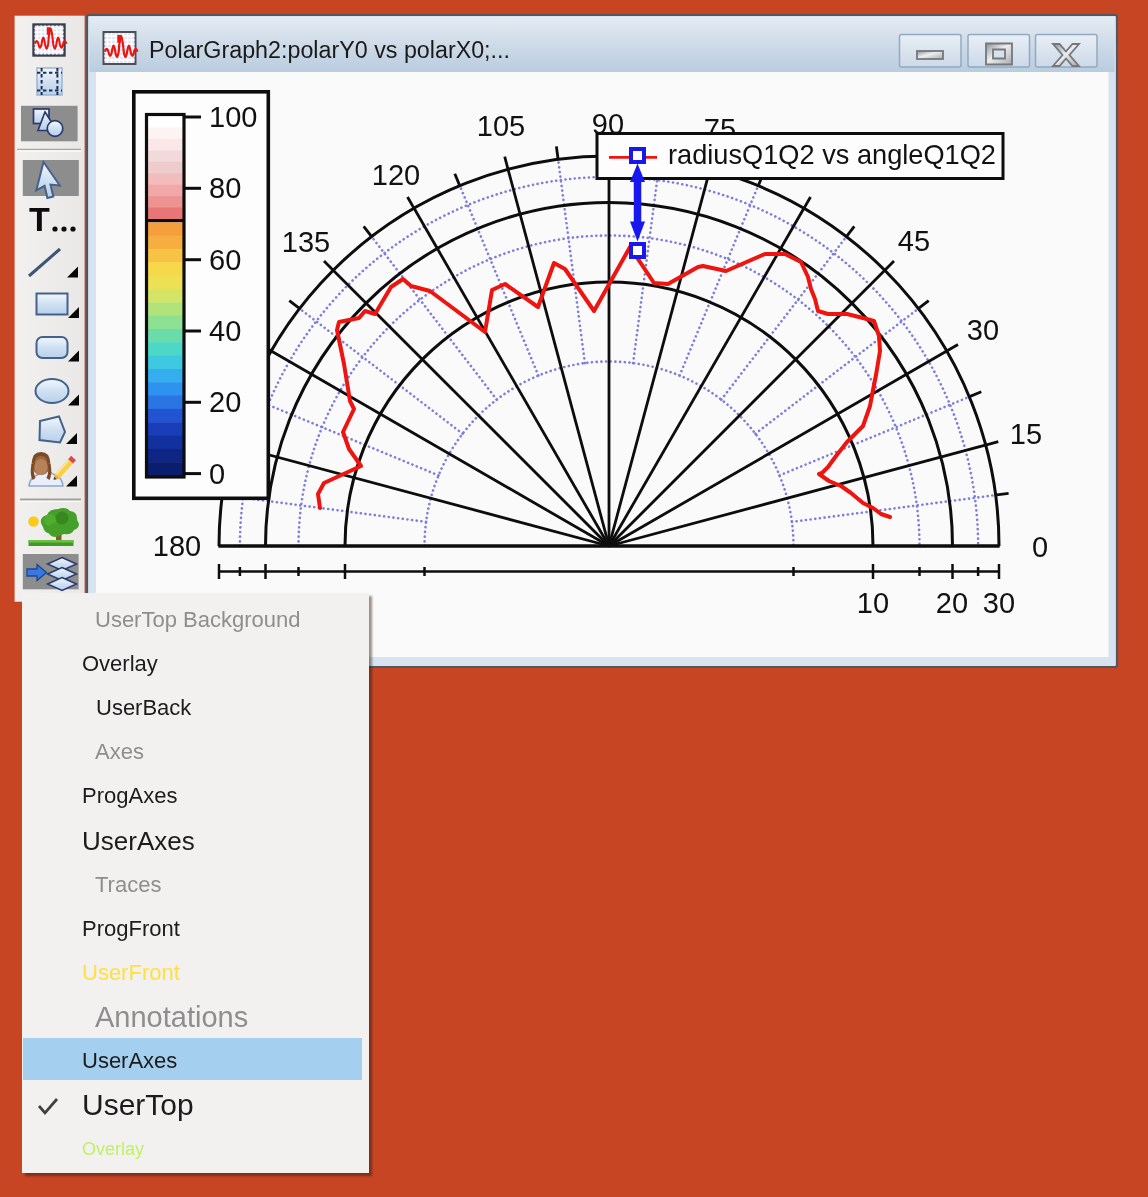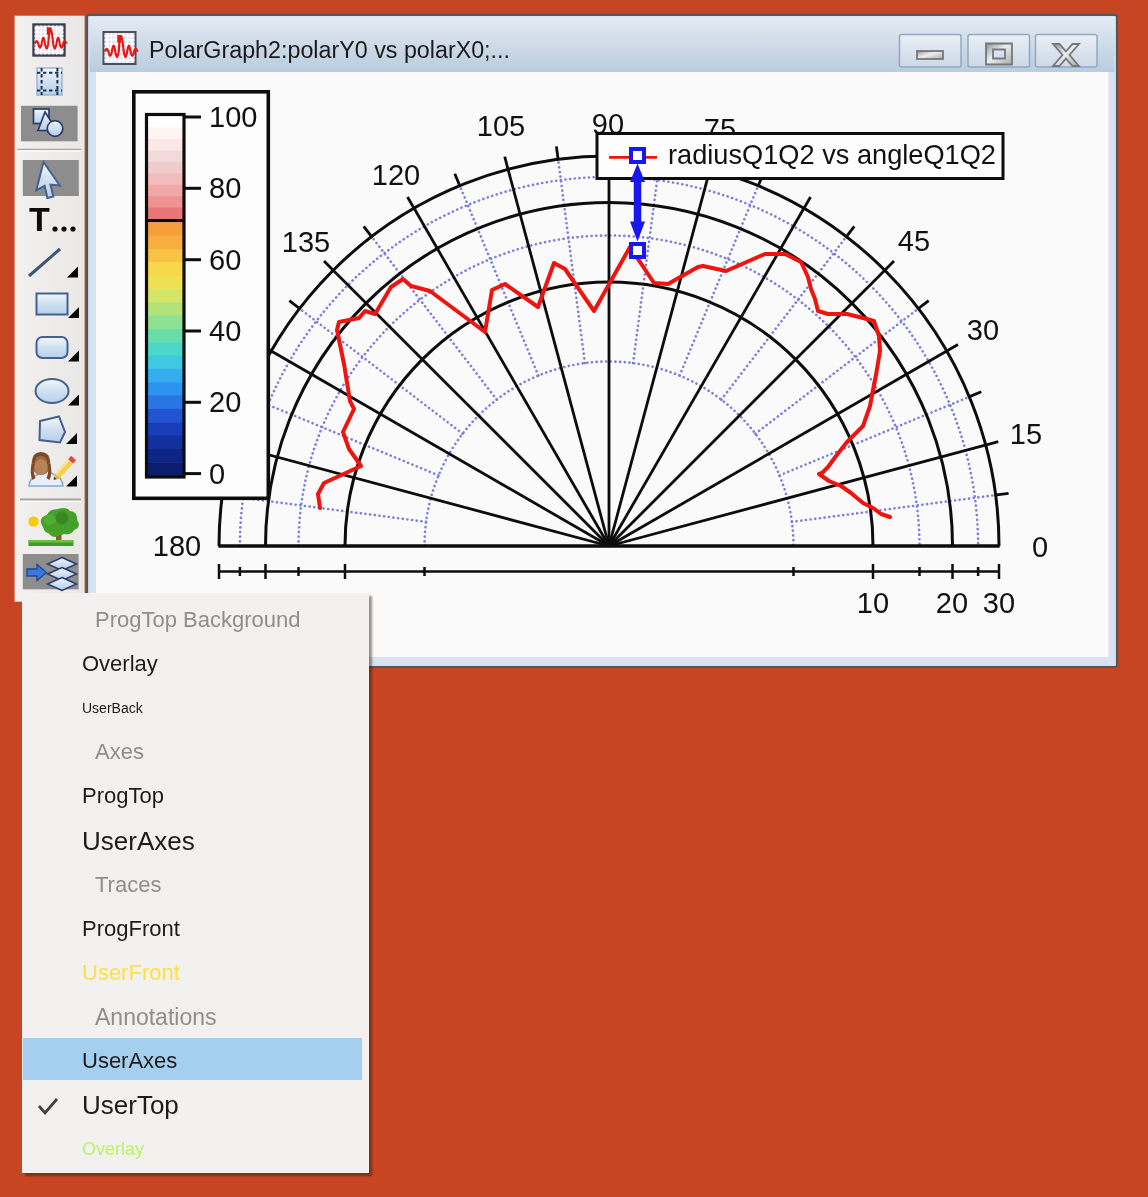--- a/index.html
+++ b/index.html
@@ -281,29 +281,29 @@
     <rect x="28.5" y="540" width="45" height="6" fill="#3f9b28"></rect>
     <rect x="28.5" y="540" width="45" height="2.5" fill="#6cc044"></rect>
     <rect x="22.8" y="554" width="55.8" height="35.3" fill="#8d8d8d"></rect>
     <path d="M27,569 l10,0 0,-4.5 9.5,8 -9.5,8 0,-4.5 -10,0 Z" fill="#3878e0" stroke="#1c4890" stroke-width="1.3"></path>
     <path d="M62,557.5 L76.5,564.0 L62,570.5 L47.5,564.0 Z" fill="url(#gblue)" stroke="#2a3a6c" stroke-width="1.5"></path>
     <path d="M62,567.5 L76.5,574.0 L62,580.5 L47.5,574.0 Z" fill="url(#gblue)" stroke="#2a3a6c" stroke-width="1.5"></path>
     <path d="M62,577.5 L76.5,584.0 L62,590.5 L47.5,584.0 Z" fill="url(#gblue)" stroke="#2a3a6c" stroke-width="1.5"></path>
 </svg>
 
 <div class="abs" style="left:22px;top:592.5px;width:346.5px;height:580.5px;background:#f2f1ef;box-shadow:3px 3px 2px rgba(40,20,12,0.45)"></div>
-<div style="position:absolute;left:95px;top:598.0px;height:44.1px;line-height:44.1px;font-size:22px;color:#8e8e8e;white-space:nowrap">ProgTop Background</div>
+<div style="position:absolute;left:95px;top:598.0px;height:44.1px;line-height:44.1px;font-size:22px;color:#8e8e8e;white-space:nowrap">UserTop Background</div>
 <div style="position:absolute;left:82px;top:642.1px;height:44.1px;line-height:44.1px;font-size:22px;color:#1c1c1c;white-space:nowrap">Overlay</div>
-<div style="position:absolute;left:82px;top:686.2px;height:44.1px;line-height:44.1px;font-size:14px;color:#1c1c1c;white-space:nowrap">UserBack</div>
+<div style="position:absolute;left:96px;top:686.2px;height:44.1px;line-height:44.1px;font-size:22px;color:#1c1c1c;white-space:nowrap">UserBack</div>
 <div style="position:absolute;left:95px;top:730.3px;height:44.1px;line-height:44.1px;font-size:22px;color:#8e8e8e;white-space:nowrap">Axes</div>
-<div style="position:absolute;left:82px;top:774.4px;height:44.1px;line-height:44.1px;font-size:22px;color:#1c1c1c;white-space:nowrap">ProgTop</div>
+<div style="position:absolute;left:82px;top:774.4px;height:44.1px;line-height:44.1px;font-size:22px;color:#1c1c1c;white-space:nowrap">ProgAxes</div>
 <div style="position:absolute;left:82px;top:818.5px;height:44.1px;line-height:44.1px;font-size:26px;color:#1c1c1c;white-space:nowrap">UserAxes</div>
 <div style="position:absolute;left:95px;top:862.6px;height:44.1px;line-height:44.1px;font-size:22px;color:#8e8e8e;white-space:nowrap">Traces</div>
 <div style="position:absolute;left:82px;top:906.7px;height:44.1px;line-height:44.1px;font-size:22px;color:#1c1c1c;white-space:nowrap">ProgFront</div>
 <div style="position:absolute;left:82px;top:950.8px;height:44.1px;line-height:44.1px;font-size:22px;color:#fde047;white-space:nowrap">UserFront</div>
-<div style="position:absolute;left:95px;top:994.9px;height:44.1px;line-height:44.1px;font-size:23px;color:#8e8e8e;white-space:nowrap">Annotations</div>
+<div style="position:absolute;left:95px;top:994.9px;height:44.1px;line-height:44.1px;font-size:29px;color:#8e8e8e;white-space:nowrap">Annotations</div>
 <div style="position:absolute;left:23px;top:1038.0px;width:339px;height:42px;background:#a5cfee"></div>
 <div style="position:absolute;left:82px;top:1039.0px;height:44.1px;line-height:44.1px;font-size:22px;color:#1c1c1c;white-space:nowrap">UserAxes</div>
 <svg style="position:absolute;left:36px;top:1096.1px" width="24" height="22">
     <path d="M3,10 L9,17 L21,3" fill="none" stroke="#404040" stroke-width="2.7"></path>
   </svg>
-<div style="position:absolute;left:82px;top:1083.1px;height:44.1px;line-height:44.1px;font-size:26px;color:#1c1c1c;white-space:nowrap">UserTop</div>
+<div style="position:absolute;left:82px;top:1083.1px;height:44.1px;line-height:44.1px;font-size:30px;color:#1c1c1c;white-space:nowrap">UserTop</div>
 <div style="position:absolute;left:82px;top:1127.2px;height:44.1px;line-height:44.1px;font-size:18px;color:#bef264;white-space:nowrap">Overlay</div>
 
 </body></html>

